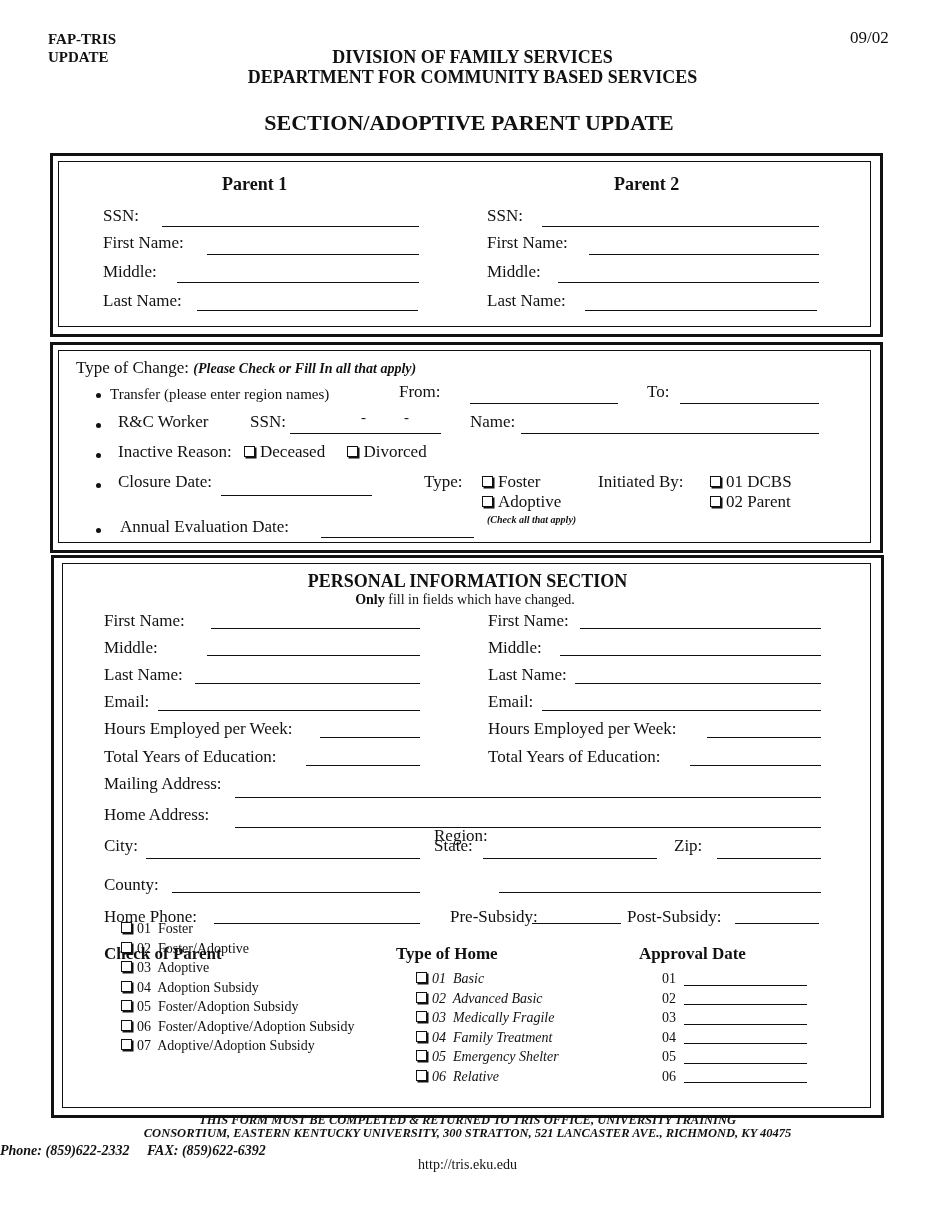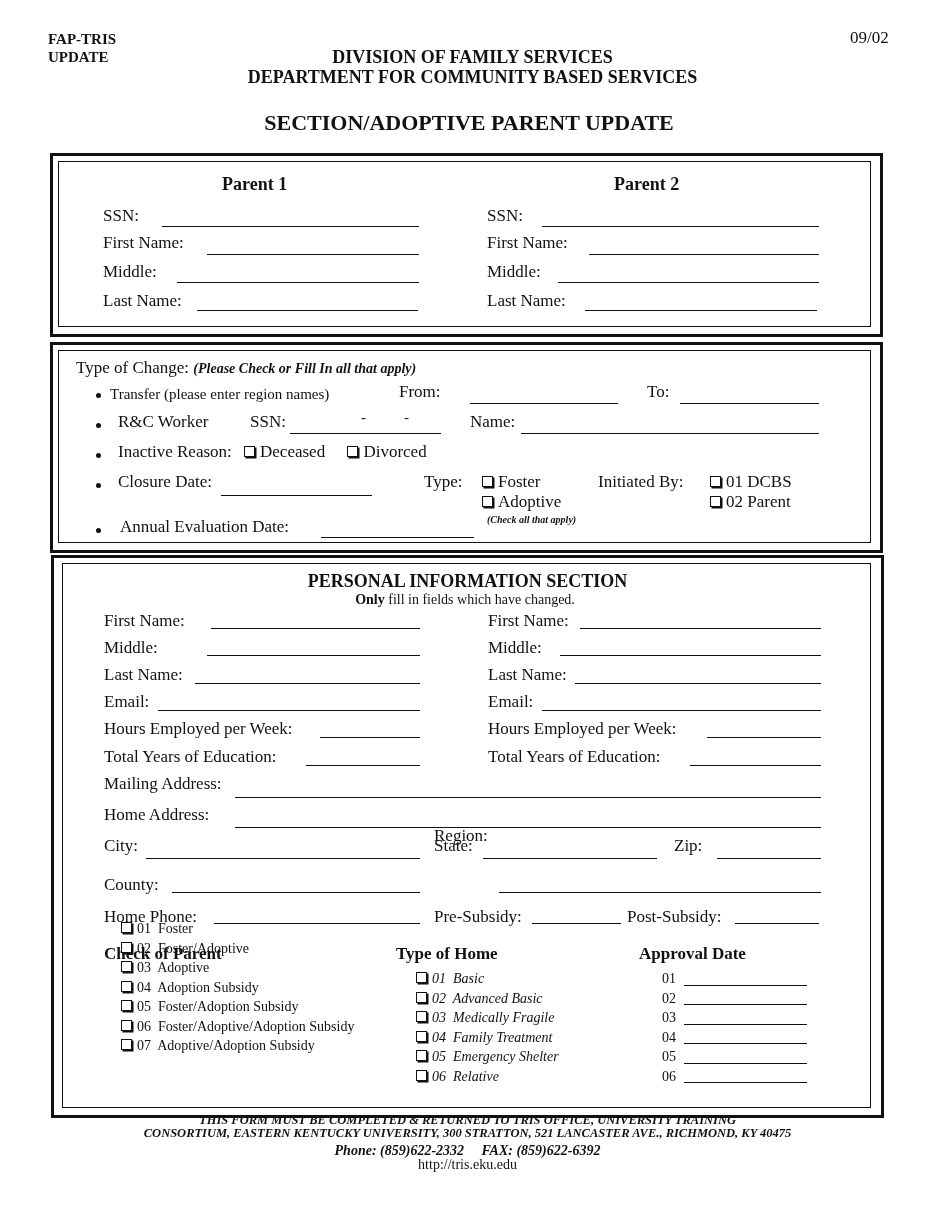--- a/index.html
+++ b/index.html
@@ -152,21 +152,21 @@
 <div class="abs f17" style="left:674px;top:836px;">Zip:</div>
 <div class="line" style="left:717px;width:104px;top:858px;"></div>
 
 <div class="abs f17" style="left:104px;top:875px;">County:</div>
 <div class="line" style="left:172px;width:248px;top:892px;"></div>
 <div class="abs f17" style="left:434px;top:826px;text-align:center;">Region:</div>
 <div class="line" style="left:499px;width:322px;top:892px;"></div>
 
 <div class="abs f17" style="left:104px;top:907px;">Home Phone:</div>
 <div class="line" style="left:214px;width:206px;top:923px;"></div>
-<div class="abs f17" style="left:434px;top:907px;text-align:right;">Pre-Subsidy:</div>
+<div class="abs f17" style="left:450px;top:907px;text-align:right;">Pre-Subsidy:</div>
 <div class="line" style="left:532px;width:89px;top:923px;"></div>
 <div class="abs f17" style="left:627px;top:907px;">Post-Subsidy:</div>
 <div class="line" style="left:735px;width:84px;top:923px;"></div>
 
 <div class="abs b f17" style="left:104px;top:944px;">Check of Parent</div>
 <div class="abs f14" style="left:121px;top:919px;line-height:19.5px;">
   <div><span class="cb"></span><span>01</span>&nbsp; <span>Foster</span></div>
   <div><span class="cb"></span><span>02</span>&nbsp; <span>Foster/Adoptive</span></div>
   <div><span class="cb"></span><span>03</span>&nbsp; <span>Adoptive</span></div>
   <div><span class="cb"></span><span>04</span>&nbsp; <span>Adoption Subsidy</span></div>
@@ -198,14 +198,14 @@
 <div class="line" style="left:684px;width:123px;top:1004px;"></div>
 <div class="line" style="left:684px;width:123px;top:1024px;"></div>
 <div class="line" style="left:684px;width:123px;top:1043px;"></div>
 <div class="line" style="left:684px;width:123px;top:1063px;"></div>
 <div class="line" style="left:684px;width:123px;top:1082px;"></div>
 
 <div class="abs b i" style="left:0;width:935px;top:1114px;text-align:center;font-size:12.5px;line-height:13px;">
   <div>THIS FORM MUST BE COMPLETED &amp; RETURNED TO TRIS OFFICE, UNIVERSITY  TRAINING</div>
   <div>CONSORTIUM, EASTERN KENTUCKY UNIVERSITY, 300 STRATTON, 521 LANCASTER AVE., RICHMOND, KY 40475</div>
 </div>
-<div class="abs b i f14" style="left:0;width:935px;top:1143px;text-align:center;white-space:pre;">Phone: (859)622-2332     FAX: (859)622-6392</div>
+<div class="abs b i f14" style="left:0;width:935px;top:1143px;white-space:pre;">Phone: (859)622-2332     FAX: (859)622-6392</div>
 <div class="abs f14" style="left:0;width:935px;top:1157px;text-align:center;">http://tris.eku.edu</div>
 
 </body></html>

